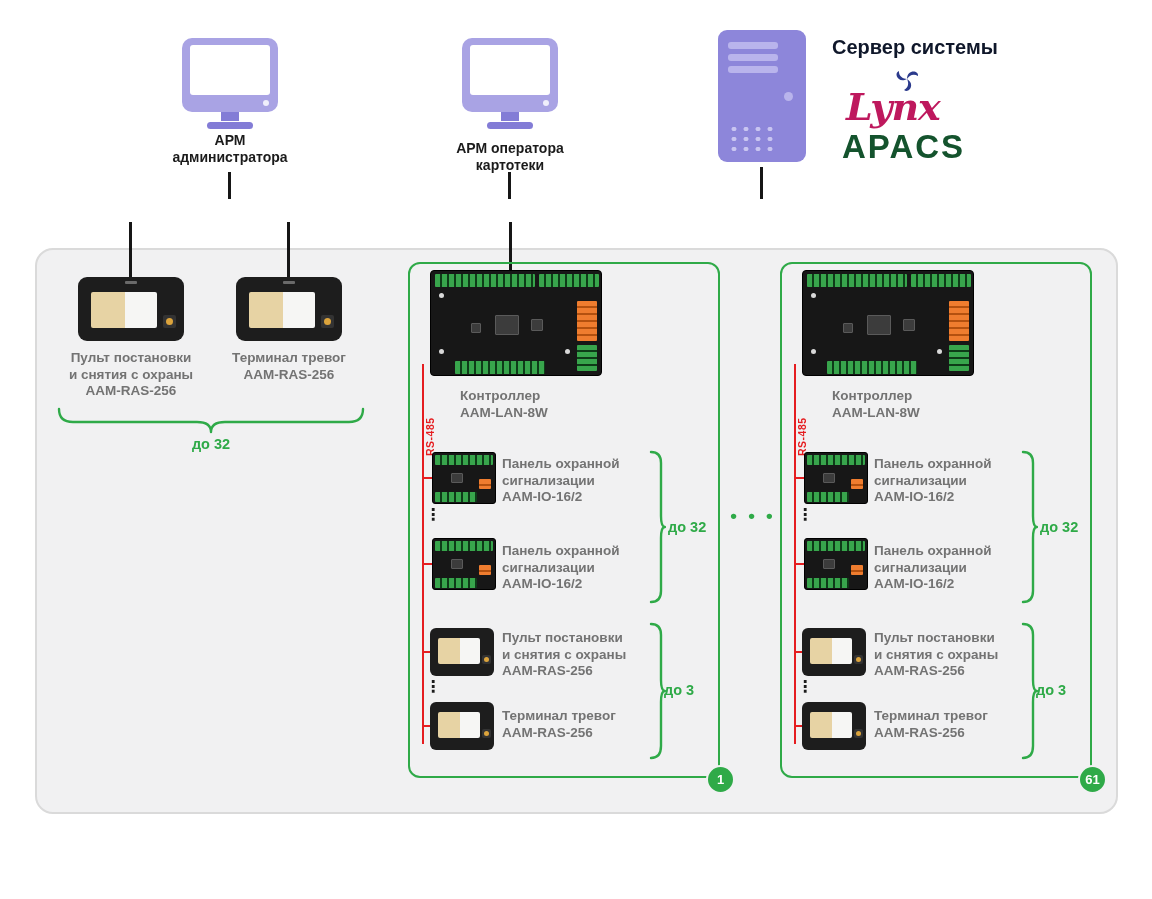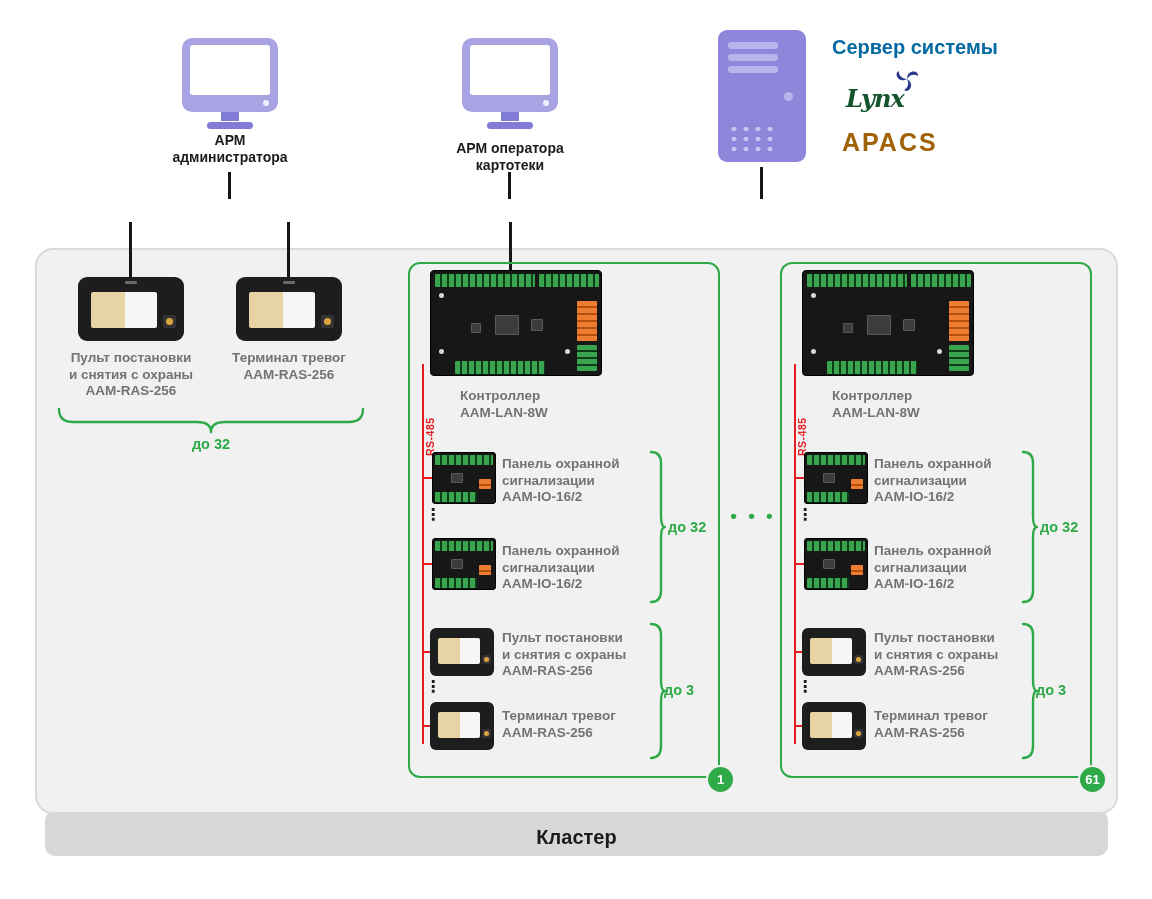--- a/index.html
+++ b/index.html
@@ -17,24 +17,24 @@
   .mon-base { width:46px; height:7px; border-radius:4px; background:#837cd6; margin:1px auto 0; }
 
   
   .server { position:absolute; width:88px; height:132px; background:#8d86da; border-radius:9px; }
   .srv-slot { position:absolute; left:10px; width:50px; height:7px; border-radius:3px; background:#b9b4ec; }
   .srv-dot { position:absolute; left:66px; top:62px; width:9px; height:9px; border-radius:50%; background:#b9b4ec; }
   .srv-pad { position:absolute; left:10px; top:94px; width:48px; height:30px;
              background-image:radial-gradient(#c9c5f1 2.2px, transparent 2.8px); background-size:12px 10px; }
 
   .top-label { position:absolute; font-size:14px; font-weight:700; line-height:17px; text-align:center; color:#1b1b1b; white-space:pre-line; }
-  .server-title { position:absolute; font-size:20px; font-weight:600; color:#0369a1; }
-  .lynx-text { position:absolute; font-family:"DejaVu Serif",serif; font-style:italic; font-weight:700; font-size:24px; color:#14532d; letter-spacing:-1px; }
+  .server-title { position:absolute; font-size:20px; font-weight:600; color:#0f172a; }
+  .lynx-text { position:absolute; font-family:"DejaVu Serif",serif; font-style:italic; font-weight:700; font-size:38px; color:#be185d; letter-spacing:-1px; }
   .lynx-swirl { position:absolute; }
-  .apacs { position:absolute; font-size:25px; font-weight:800; letter-spacing:2px; color:#a16207; }
+  .apacs { position:absolute; font-size:33px; font-weight:800; letter-spacing:2px; color:#14532d; }
 
   .ethernet { position:absolute; left:55px; top:198px; width:1045px; height:24px; background:#bcd0e5; border-radius:3px;
               display:flex; align-items:center; justify-content:center; font-size:14px; font-weight:700; color:#17202b; }
 
   .cluster-bar { position:absolute; left:45px; top:810px; width:1063px; height:46px; background:#d8d8d9; border-radius:10px;
                  display:flex; align-items:center; justify-content:center; padding-top:8px; font-size:20px; font-weight:700; color:#1b1b1b; }
   .cluster-panel { position:absolute; left:35px; top:248px; width:1083px; height:566px; background:#f1f1f2;
                    border:2px solid #dadada; border-radius:18px; }
 
   .lbl { position:absolute; font-size:13.5px; font-weight:700; line-height:16.5px; color:#737373; white-space:pre-line; }
@@ -116,23 +116,20 @@
     </g>
   </svg>
   <div class="lynx-text" style="left:846px;top:84px">Lynx</div>
   <div class="apacs" style="left:842px;top:128px">APACS</div>
 
   <div class="vline" style="left:228px;top:172px;height:27px"></div>
   <div class="vline" style="left:508px;top:172px;height:27px"></div>
   <div class="vline" style="left:760px;top:167px;height:32px"></div>
 
 
-  <div class="cluster-bar">
-    <span>Кластер</span>
-  </div>
   <div class="cluster-panel"></div>
 
   <div class="vline" style="left:129px;top:222px;height:56px"></div>
   <div class="vline" style="left:287px;top:222px;height:56px"></div>
   <div class="vline" style="left:509px;top:222px;height:48px"></div>
 
   <div class="ras-big" style="left:78px;top:277px">
     <div class="ras-brand"></div>
     <div class="ras-screen" style="left:13px;top:15px;width:66px;height:36px"></div>
     <div class="ras-key" style="left:85px;top:38px;width:13px;height:13px"></div>

